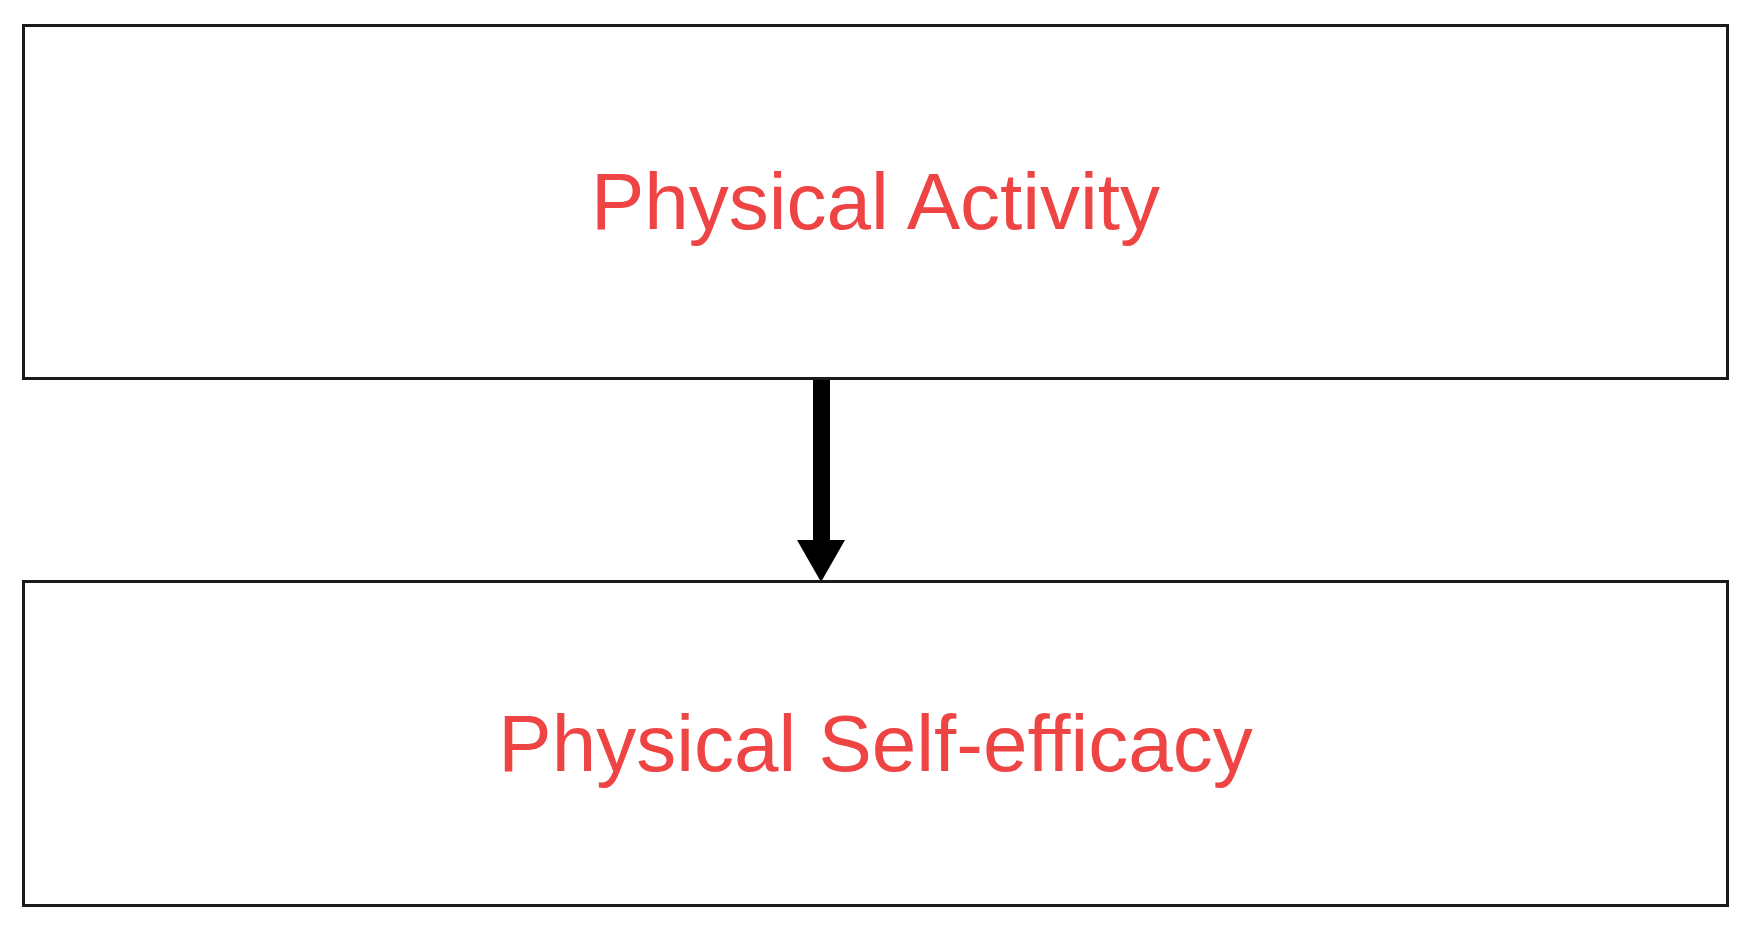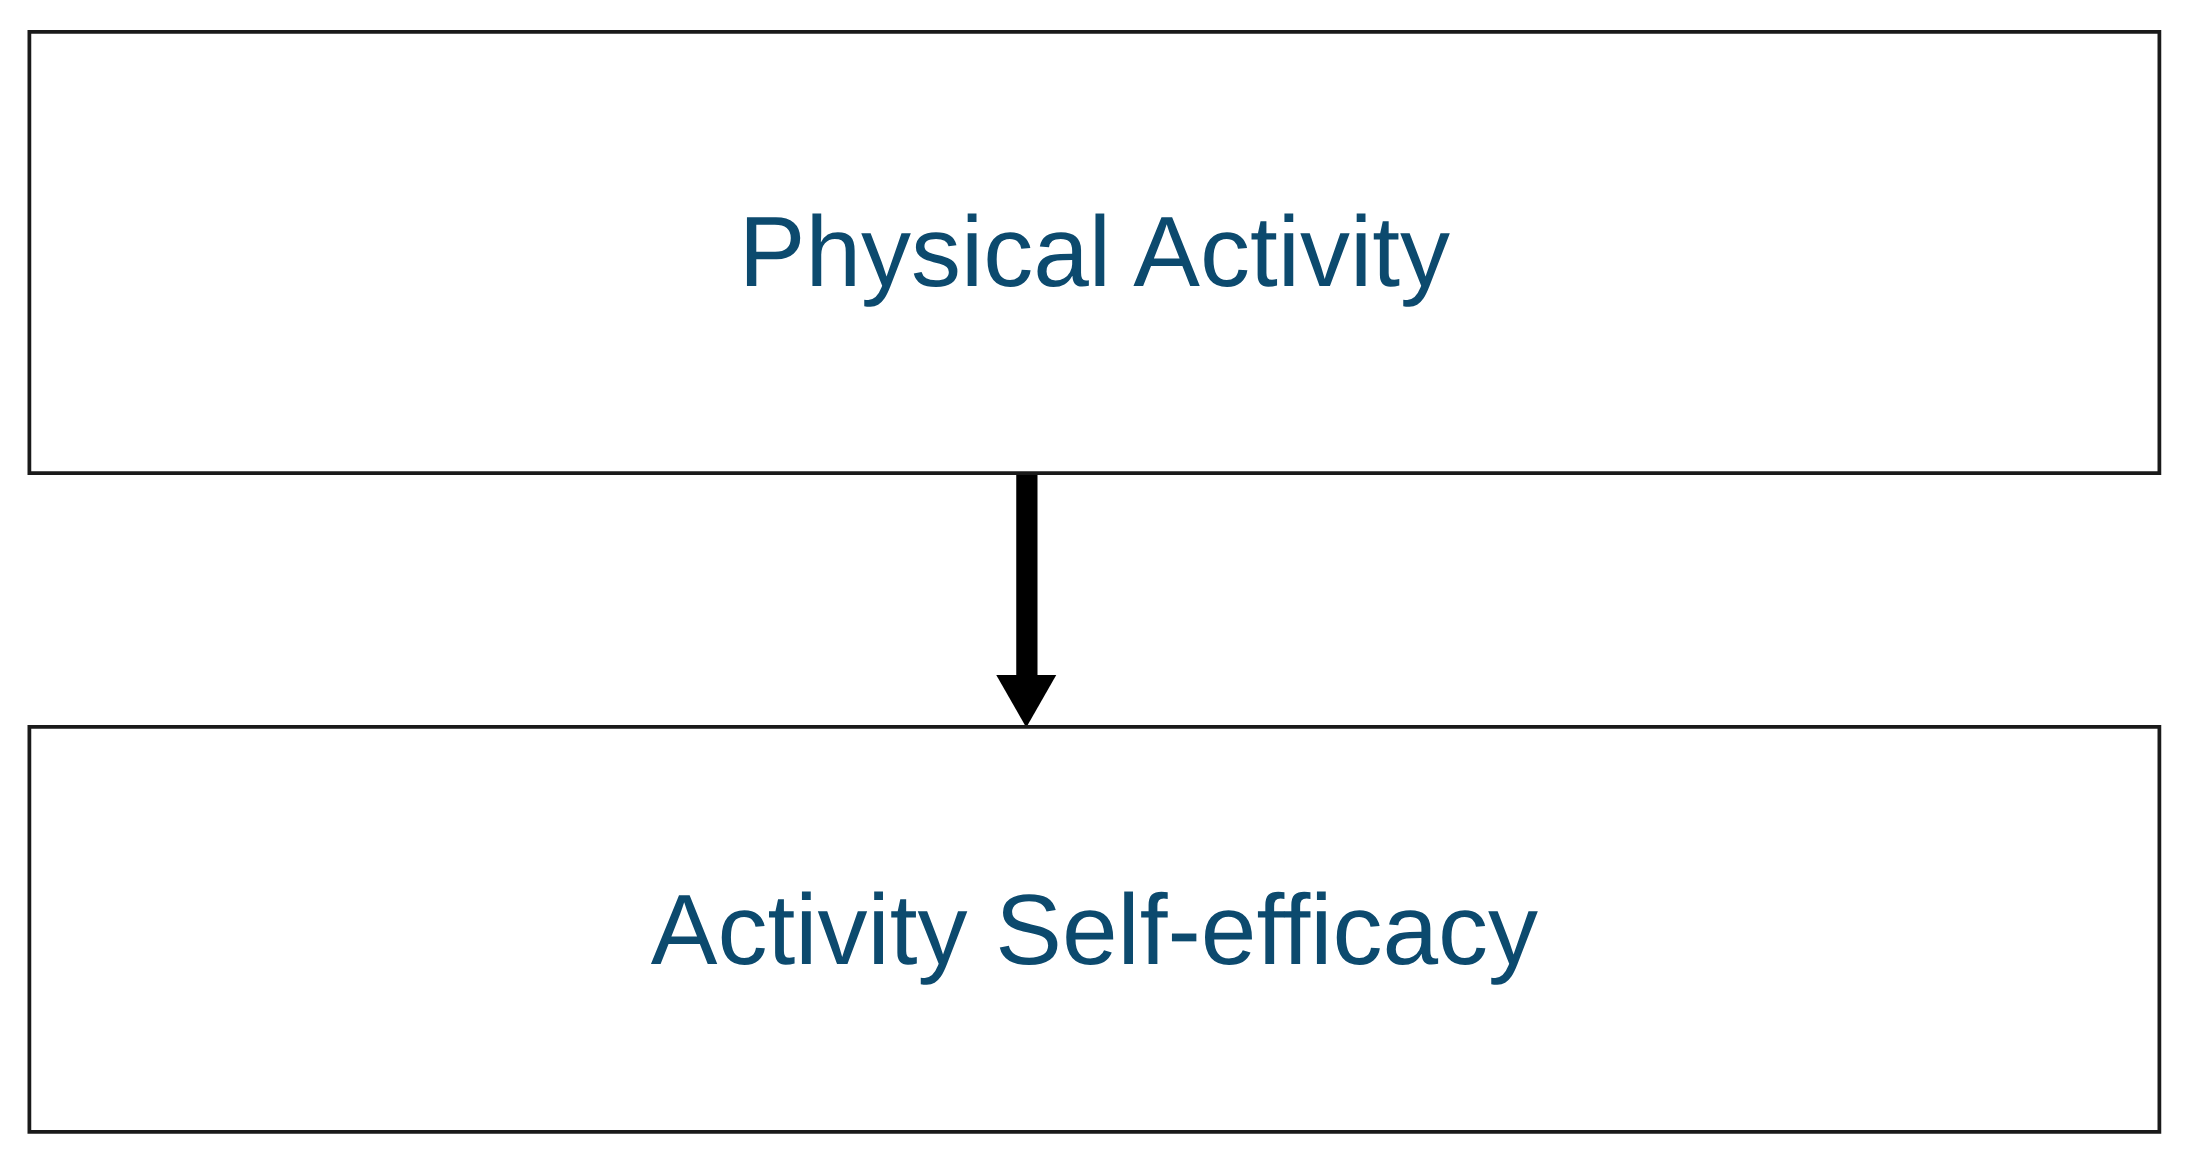--- a/index.html
+++ b/index.html
@@ -20,21 +20,21 @@
     box-sizing: border-box;
     border: 3px solid #1a1a1a;
     background: #ffffff;
     display: flex;
     align-items: center;
     justify-content: center;
   }
   .node-box .node-label {
     font-size: 80px;
     line-height: 1.1;
-    color: #0c4a6e;
+    color: #ef4444;
     letter-spacing: 0px;
     white-space: nowrap;
   }
   .box-top {
     left: 22px;
     top: 24px;
     width: 1707px;
     height: 356px;
   }
   .box-bottom {
@@ -59,16 +59,16 @@
   <div class="node-box box-top">
     <span class="node-label">Physical Activity</span>
   </div>
 
   <svg class="connector-arrow" viewBox="0 0 90 202" xmlns="http://www.w3.org/2000/svg" aria-hidden="true">
     <rect x="33" y="0" width="17" height="162" fill="#000000"></rect>
     <polygon points="17,160 65,160 41,202" fill="#000000"></polygon>
   </svg>
 
   <div class="node-box box-bottom">
-    <span class="node-label">Activity Self-efficacy</span>
+    <span class="node-label">Physical Self-efficacy</span>
   </div>
 
 </div>
 
 </body></html>

